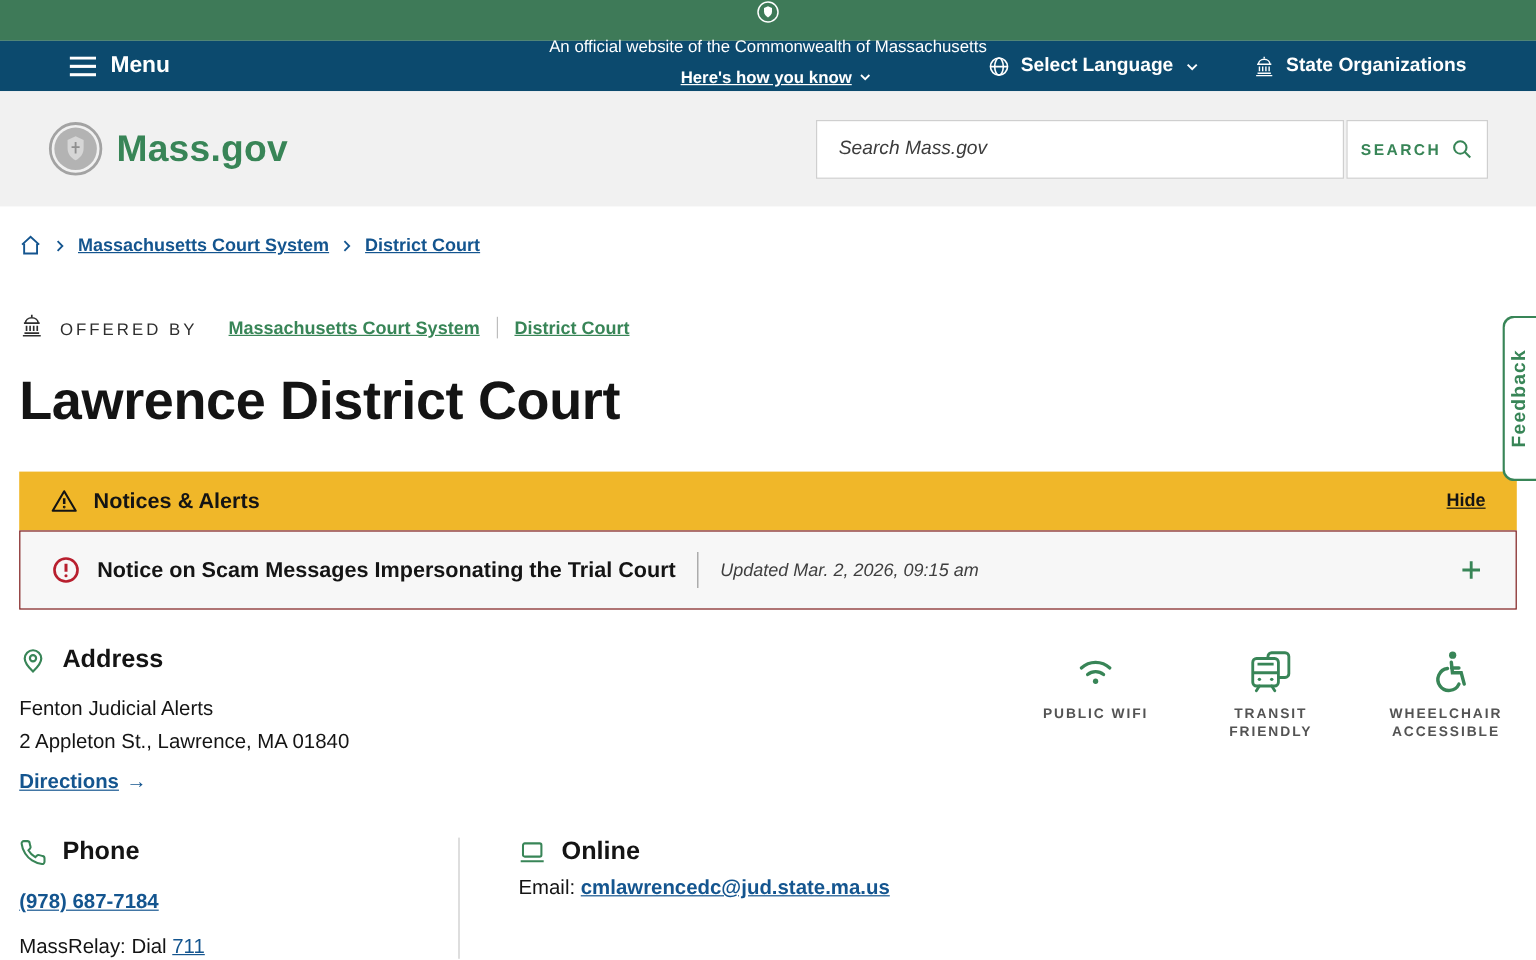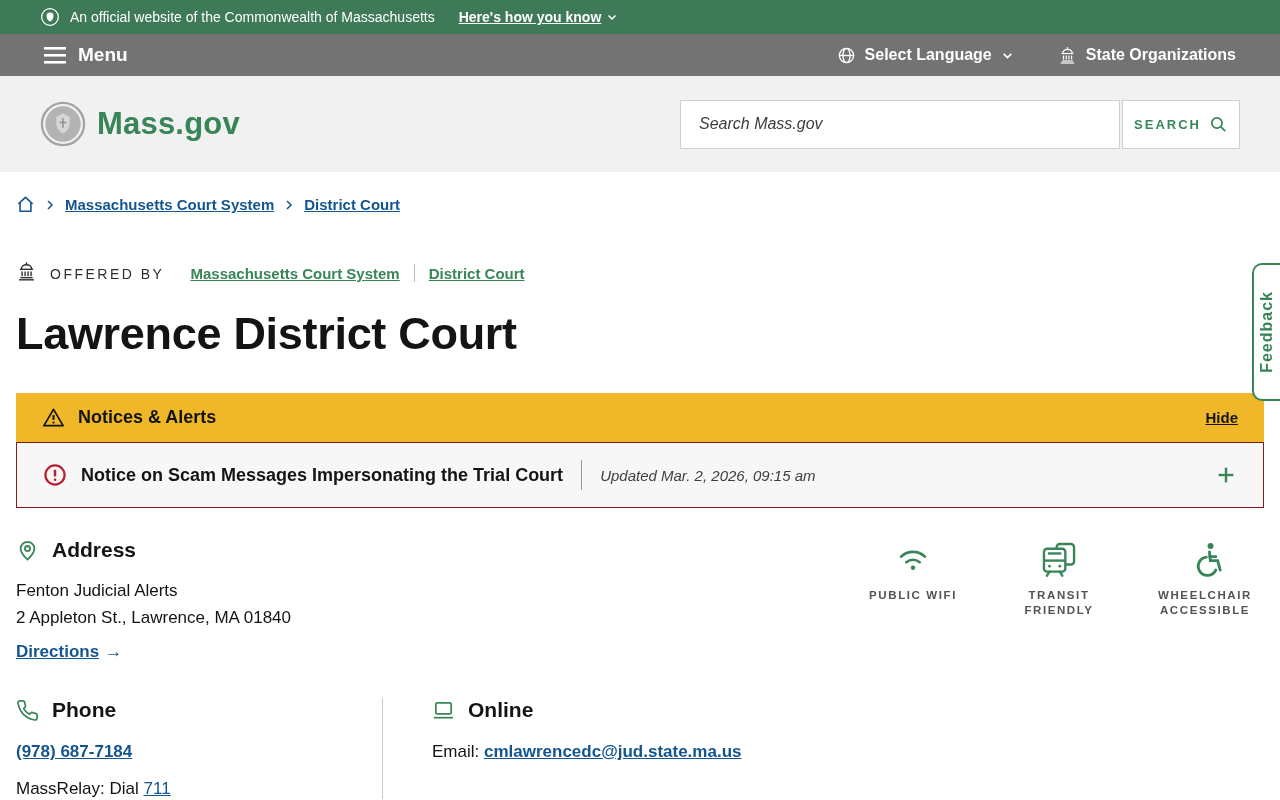--- a/index.html
+++ b/index.html
@@ -1,27 +1,27 @@
 <!DOCTYPE html>
 <html><head>
 <meta charset="utf-8">
 <style>
   * { margin: 0; padding: 0; box-sizing: border-box; }
   html, body { width: 1280px; height: 800px; overflow: hidden; background: #fff;
     font-family: "Liberation Sans", sans-serif; color: #141414; }
 
   
   .official-banner { height: 34px; background: #3e7a58; display: flex; align-items: center;
-    padding: 0 40px; gap: 10px; color: #fff; font-size: 14px; }
+    padding: 0 40px; gap: 10px; color: #fff; font-size: 14px; flex-direction: column; }
   .official-banner .how-know { color: #fff; font-weight: 700; text-decoration: underline;
     margin-left: 14px; display: inline-flex; align-items: center; gap: 5px; cursor: pointer; }
 
   
-  .navbar { height: 42px; background: #737373; display: flex; align-items: center;
-    justify-content: space-between; padding: 0 44px; color: #fff; }
+  .navbar { height: 42px; background: #0c4a6e; display: flex; align-items: center;
+    justify-content: space-between; padding: 0 58px; color: #fff; }
   .navbar .menu-btn { display: flex; align-items: center; gap: 12px; font-size: 19px;
     font-weight: 700; cursor: pointer; }
   .navbar .right { display: flex; align-items: center; gap: 44px; font-size: 16px; font-weight: 600; }
   .navbar .nav-item { display: flex; align-items: center; gap: 9px; cursor: pointer; }
 
   
   .site-header { height: 96px; background: #f1f1f1; display: flex; align-items: center;
     justify-content: space-between; padding: 0 40px; }
   .logo { display: flex; align-items: center; gap: 11px; cursor: pointer; }
   .logo-text { font-size: 31px; font-weight: 700; color: #388557; letter-spacing: 0.2px; }
@@ -76,21 +76,21 @@
     text-align: center; line-height: 15px; font-weight: 600; }
 
   
   .contact-row { display: flex; margin-top: 36px; }
   .phone-col { width: 366px; }
   .online-col { border-left: 1px solid #c9c9c9; padding-left: 49px; flex: 1; }
   .contact-link { color: #14558f; text-decoration: underline; font-weight: 700; cursor: pointer; }
   .phone-number { display: inline-block; margin-top: 20px; font-size: 17px; }
   .massrelay { margin-top: 17px; font-size: 17px; }
   .massrelay a { font-weight: 400; }
-  .email-line { margin-top: 20px; font-size: 17px; }
+  .email-line { margin-top: 8px; font-size: 17px; }
 
   
   .feedback-tab { position: absolute; right: 0; top: 263px; width: 28px; height: 138px;
     background: #fff; border: 2px solid #388557; border-right: none; border-radius: 10px 0 0 10px;
     display: flex; align-items: center; justify-content: center; cursor: pointer; }
   .feedback-tab span { writing-mode: vertical-rl; transform: rotate(180deg); color: #388557;
     font-size: 16px; font-weight: 700; letter-spacing: 1px; }
 
   svg { display: block; }
 </style>

